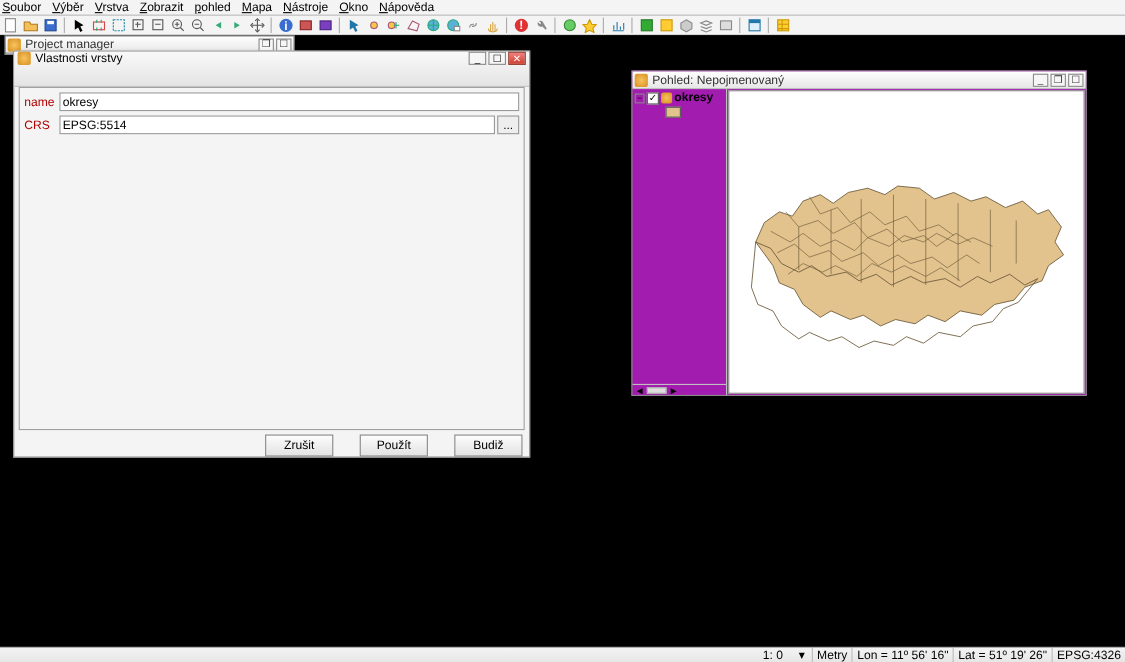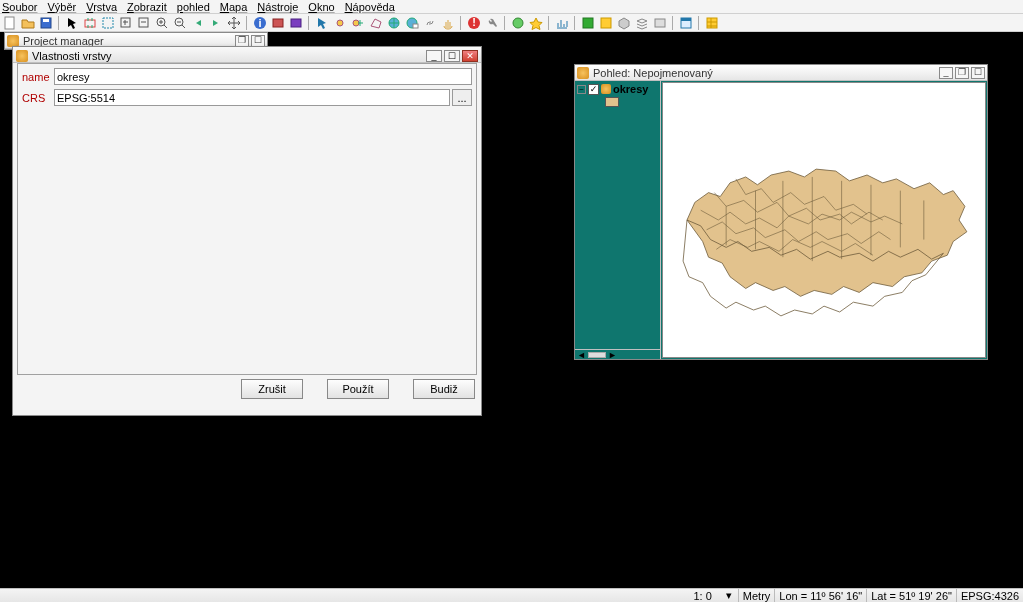--- a/index.html
+++ b/index.html
@@ -1,59 +1,59 @@
 <!DOCTYPE html>
 <html><head>
 <meta charset="utf-8">
 <style>
   * { box-sizing: border-box; font-family: Tahoma, Arial, sans-serif; font-size: 11px; }
   body { margin: 0; padding: 0; width: 1023px; height: 602px; background: #000; overflow: hidden; }
 
   
   .menubar { background: #f4f4f4; height: 14px; display: flex; align-items: center; padding: 0 2px; border-bottom: 1px solid #d0d0d0; }
-  .menubar span { margin-right: 10px; text-decoration: underline; text-decoration-color: rgba(0,0,0,0.3); cursor: default; color: #000; }
+  .menubar span { margin-right: 10px; text-decoration-color: rgba(0,0,0,0.3); cursor: default; color: #000; }
   .menubar span::first-letter { text-decoration: underline; }
 
   
   .toolbar { background: #f4f4f4; height: 18px; display: flex; align-items: center; padding: 0 2px; gap: 2px; border-bottom: 1px solid #d0d0d0; }
   .tb-sep { width: 2px; height: 14px; border-left: 1px solid #aaa; margin: 0 2px; }
   .tb-btn { width: 16px; height: 16px; display: flex; align-items: center; justify-content: center; cursor: pointer; }
 
   
   .workspace { position: absolute; left: 0; top: 32px; right: 0; bottom: 14px; background: #000; }
 
   
   .ifr-title { height: 16px; background: linear-gradient(#ffffff,#e6e6e6); border-bottom: 1px solid #c0c0c0; display: flex; align-items: center; padding: 0 2px; color: #333; }
   .ifr-title .mini { width: 14px; height: 12px; border: 1px solid #8a8a8a; margin-left: 2px; display: inline-flex; align-items: center; justify-content: center; background: #f6f6f6; font-size: 9px; line-height: 1; }
 
   
   .pmgr { position: absolute; left: 4px; top: 0; width: 264px; height: 18px; background: #fff; border: 1px solid #8a8a8a; }
   .pmgr .ifr-title { height: 16px; }
 
   
   .props { position: absolute; left: 12px; top: 14px; width: 470px; height: 370px; background: #f4f4f4; border: 1px solid #8a8a8a; box-shadow: 2px 2px 4px rgba(0,0,0,0.4); }
-  .props .dlg-title { height: 16px; background: linear-gradient(#f9f9f9,#e4e4e4); border-bottom: 1px solid #c0c0c0; display: flex; align-items: flex-end; padding: 0 3px; }
+  .props .dlg-title { height: 32px; background: linear-gradient(#f9f9f9,#e4e4e4); border-bottom: 1px solid #c0c0c0; display: flex; align-items: flex-start; padding: 0 3px; }
   .dlg-ico { width: 12px; height: 12px; background: radial-gradient(circle,#f7c35f,#d88f1e); border-radius: 2px; margin-right: 4px; }
   .dlg-btns { margin-left: auto; display: flex; gap: 2px; }
   .dlg-btns span { width: 16px; height: 12px; border: 1px solid #8a8a8a; background: #f6f6f6; display: inline-flex; align-items: center; justify-content: center; font-size: 9px; }
   .dlg-btns .close { background: linear-gradient(#f08080,#d04030); color:#fff; border-color:#903020; }
   .tabs { display: flex; margin: 4px 4px 0 4px; }
   .tab { padding: 2px 6px; border: 1px solid #a0a0a0; border-bottom: none; background: #f4f4f4; margin-right: -1px; cursor: pointer; }
   .tab.active { background: #fff; z-index: 2; position: relative; }
   .tab-body { margin: 0 4px 4px 4px; border: 1px solid #a0a0a0; background: #f4f4f4; height: 312px; padding: 4px; }
   .section-label { margin: 2px 0 4px 0; color:#333; }
   .form-row { display: flex; align-items: center; margin-bottom: 4px; }
   .form-row .lbl { width: 32px; color: #b00000; }
   .form-row input { flex: 1; border: 1px solid #999; padding: 1px 2px; background: #fff; height: 17px; }
   .form-row .pick { width: 20px; height: 17px; border: 1px solid #999; background: #eee; margin-left: 2px; display: flex; align-items:center; justify-content:center; }
   .dlg-buttons { display: flex; justify-content: flex-end; gap: 24px; margin: 0 6px 6px 0; }
   .dlg-buttons button { width: 62px; height: 20px; border: 1px solid #888; background: linear-gradient(#fdfdfd,#e2e2e2); cursor: pointer; }
 
   
-  .mapwin { position: absolute; left: 574px; top: 32px; width: 414px; height: 296px; background: #0f766e; border: 1px solid #8a8a8a; }
+  .mapwin { position: absolute; left: 574px; top: 32px; width: 414px; height: 296px; background: #a21caf; border: 1px solid #8a8a8a; }
   .map-body { position: absolute; left: 0; top: 16px; right: 0; bottom: 0; display: flex; }
   .toc { width: 86px; border-right: 1px solid #c0c0c0; padding: 2px; position: relative; }
   .toc-row { display: flex; align-items: center; gap: 2px; }
   .tree-exp { width: 9px; height: 9px; border: 1px solid #888; font-size: 8px; line-height: 7px; text-align: center; }
   .chk { width: 11px; height: 11px; border: 1px solid #555; background: #fff; display:inline-flex; align-items:center; justify-content:center; font-size:9px; }
   .lyr-ico { width: 10px; height: 10px; background: radial-gradient(circle,#f7c35f,#d88f1e); border-radius:2px; }
   .swatch { width: 14px; height: 10px; background: #e2c28d; border: 1px solid #555; margin-left: 28px; margin-top: 2px; }
   .toc-splitter { position:absolute; left:0; right:0; bottom:0; height:10px; border-top:1px solid #c0c0c0; display:flex; align-items:center; }
   .toc-splitter .arrow { font-size:9px; margin:0 2px; }
   .toc-splitter .grab { width:18px; height:6px; background:#ddd; border:1px solid #aaa; }

